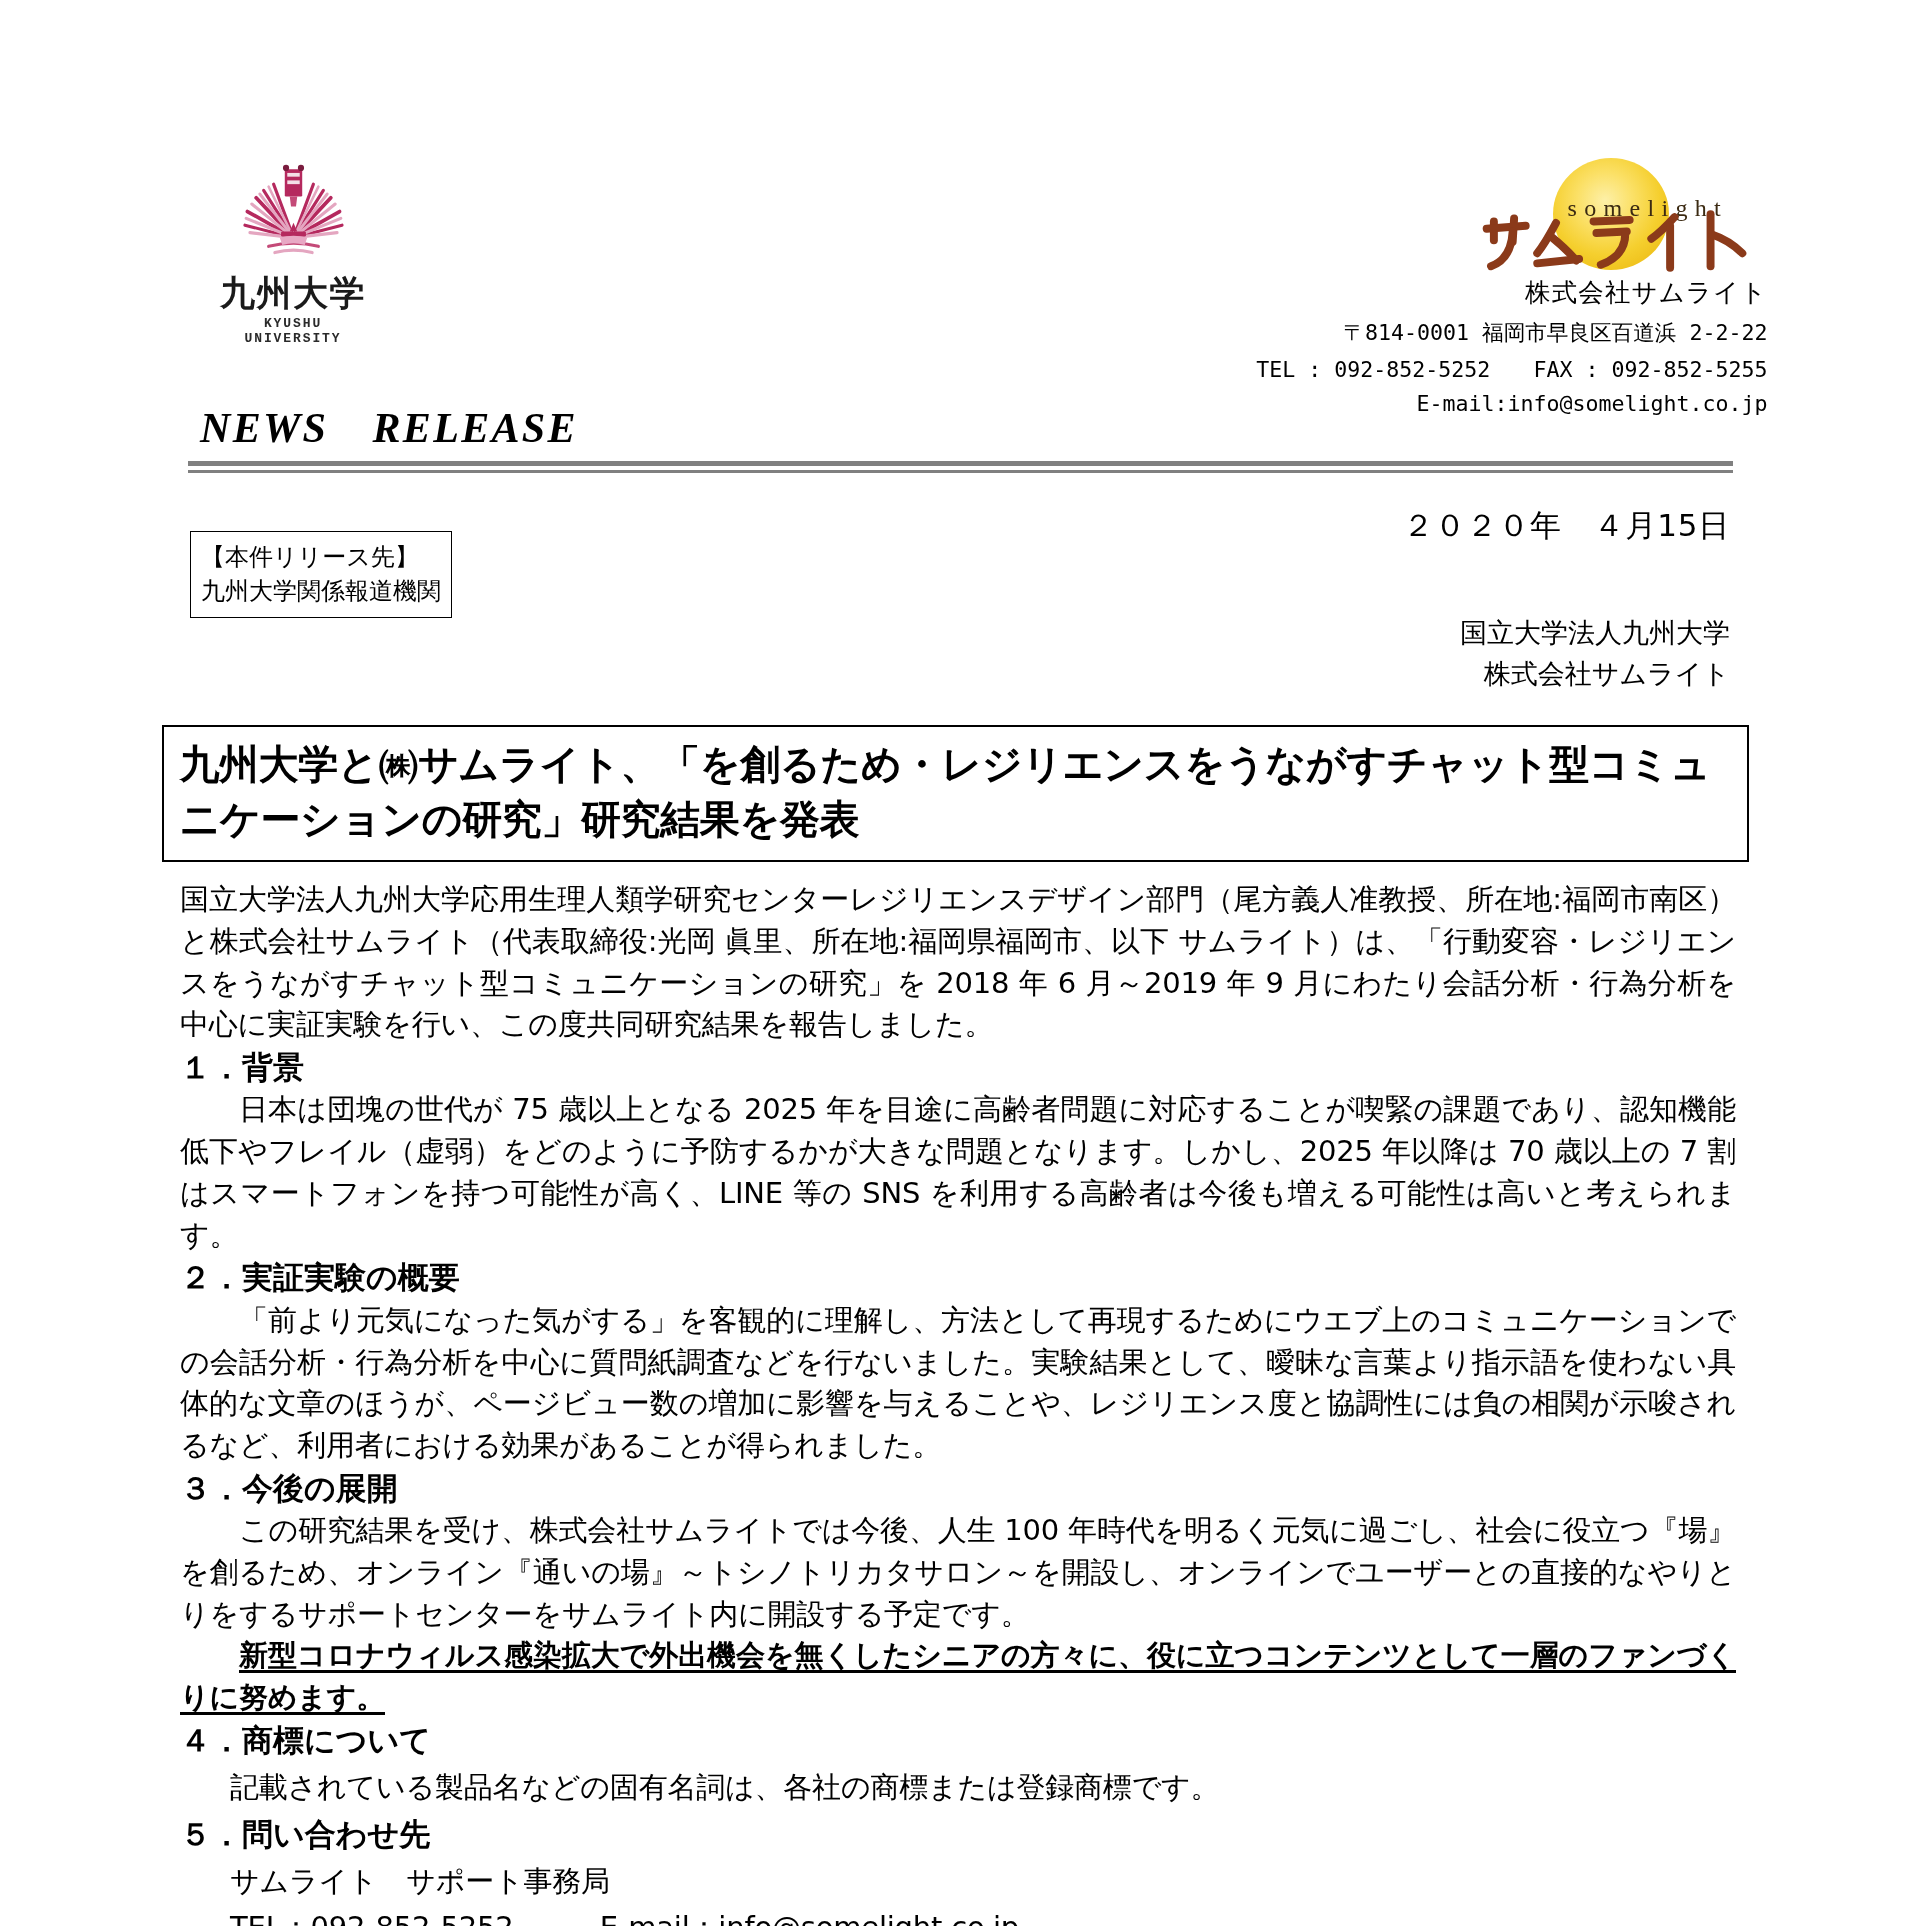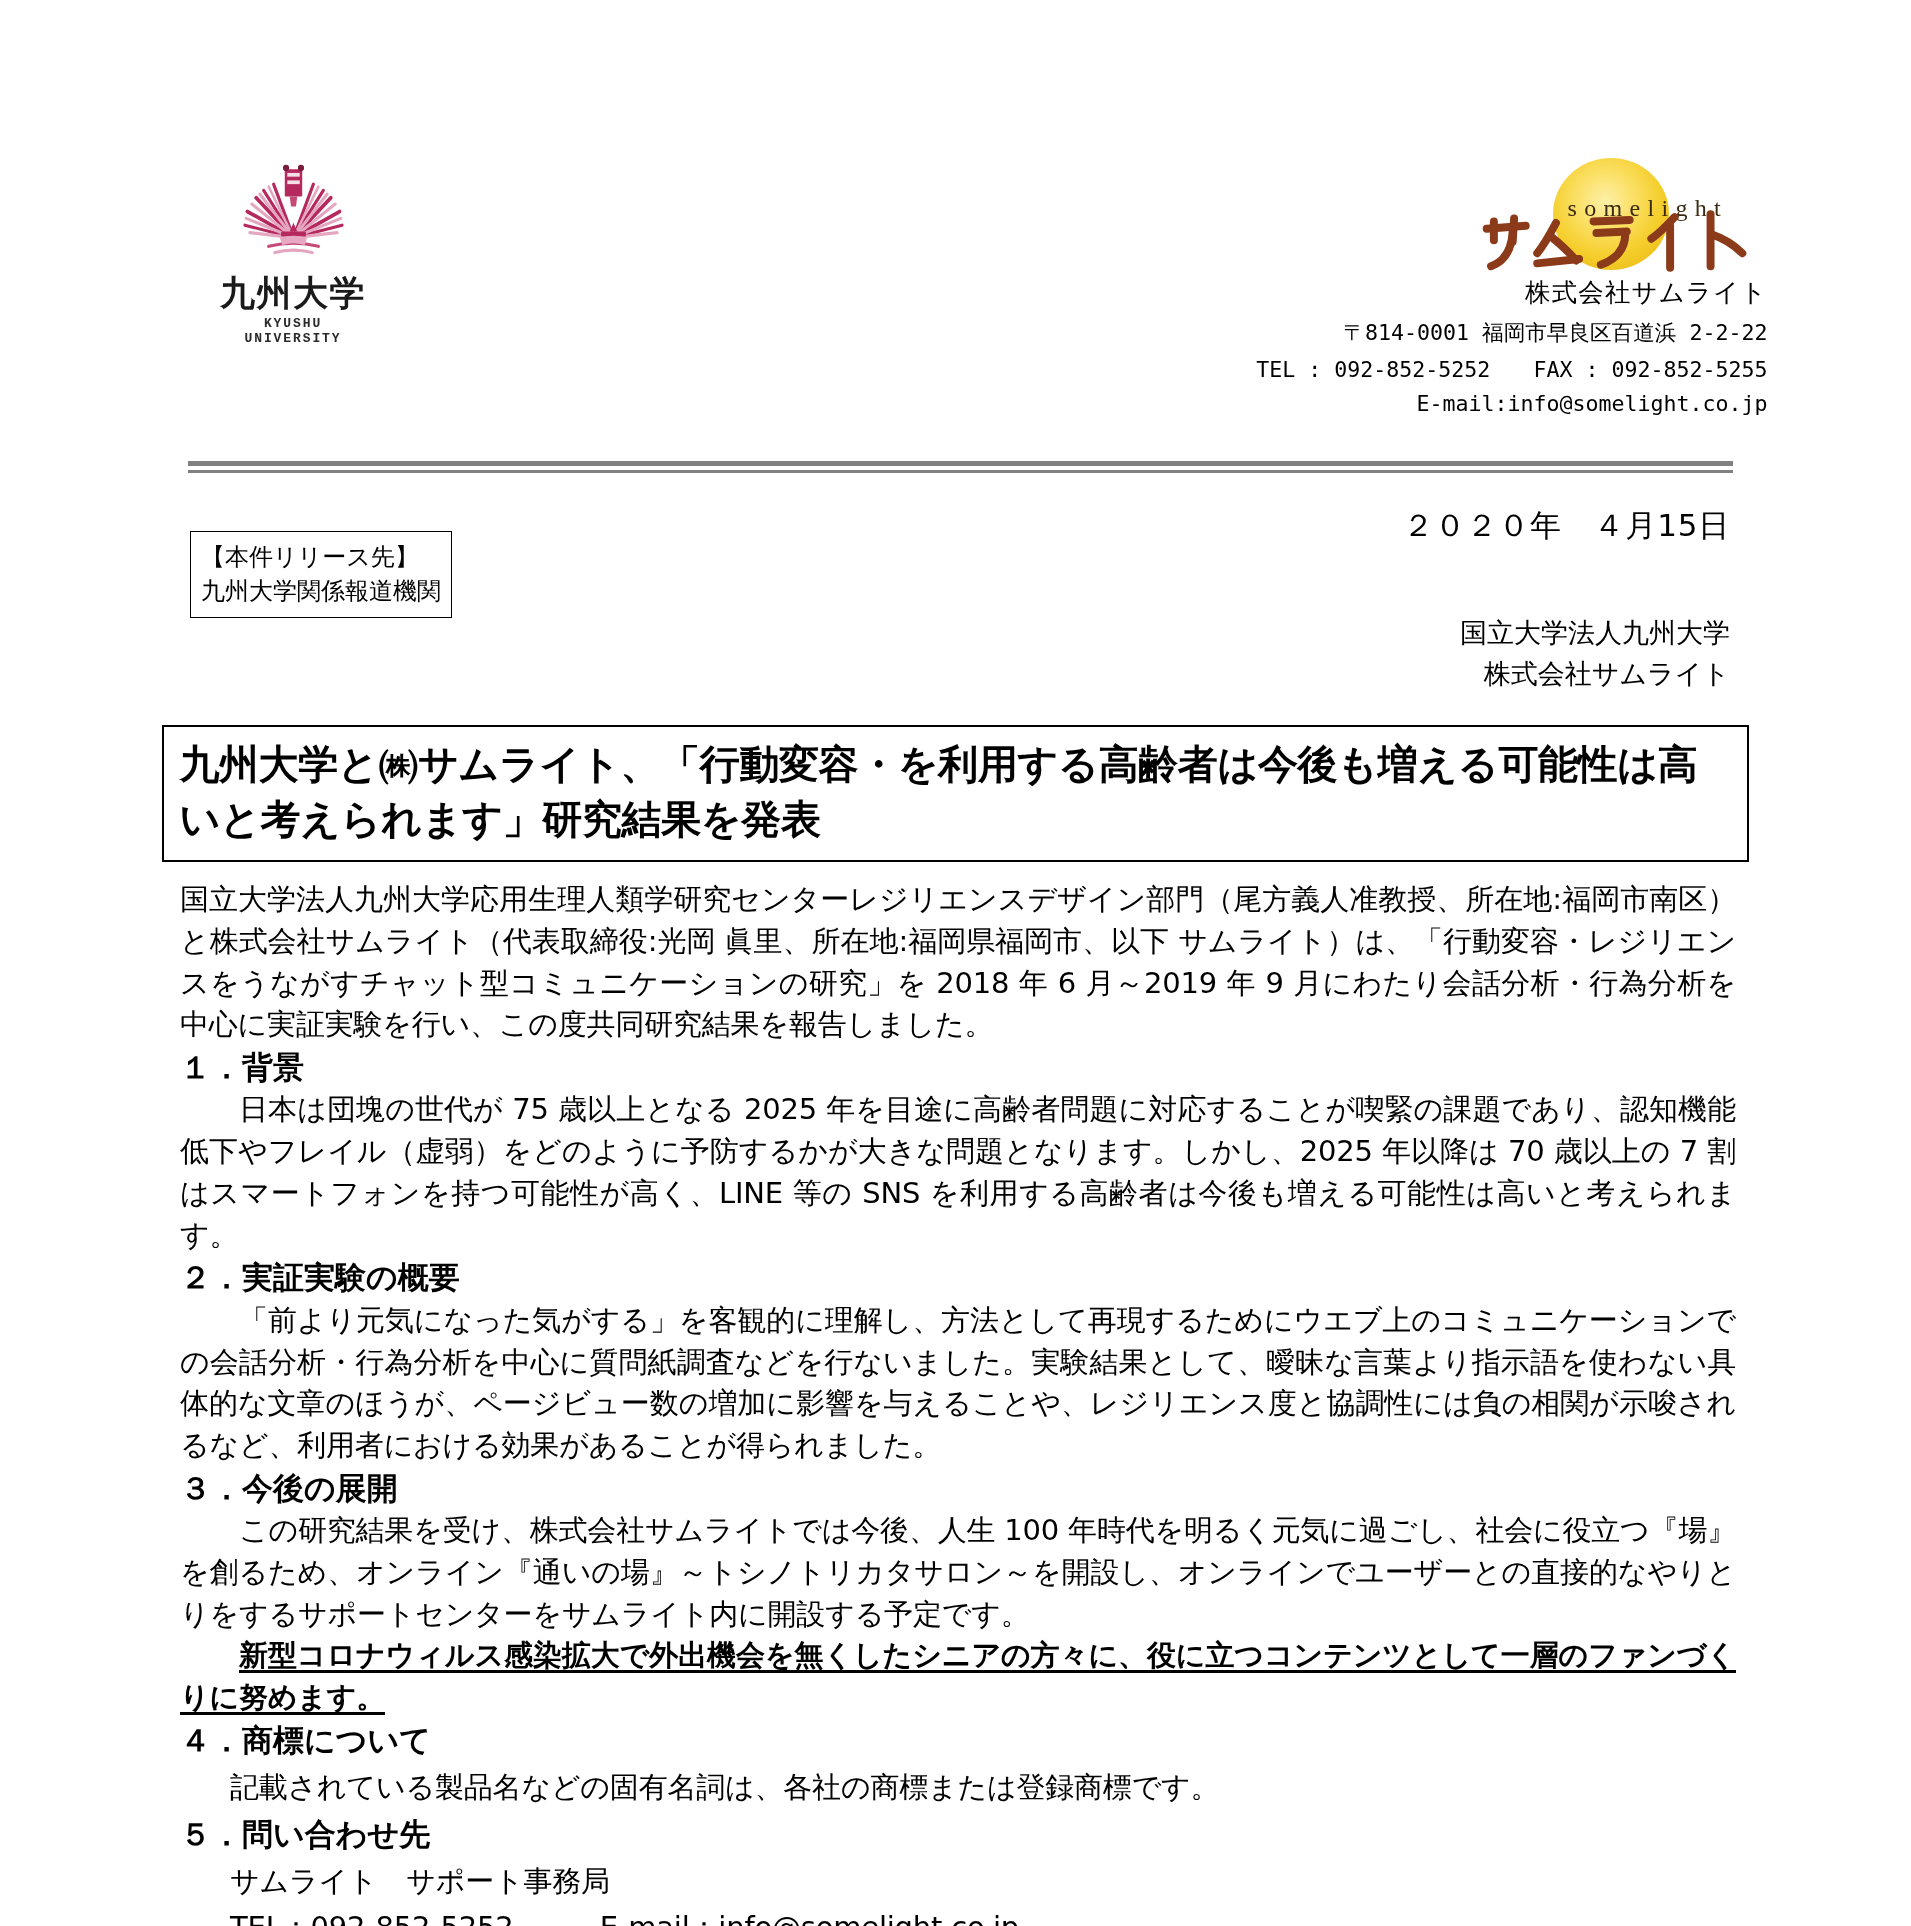--- a/index.html
+++ b/index.html
@@ -322,36 +322,37 @@
           </svg>
         </div>
       </div>
       <div class="company-name">株式会社サムライト</div>
       <div class="contact-line">〒814-0001 福岡市早良区百道浜 2-2-22</div>
       <div class="contact-line">TEL : 092-852-5252　　FAX : 092-852-5255</div>
       <div class="contact-line">E-mail:info@somelight.co.jp</div>
     </div>
   </div>
 
+  <div class="news-release">NEWS　RELEASE</div>
   <div class="header-rule"></div>
 
   <div class="date-line">２０２０年　４月15日</div>
 
   <div class="release-box">
     <div>【本件リリース先】</div>
     <div>九州大学関係報道機関</div>
   </div>
 
   <div class="issuers">
     <div>国立大学法人九州大学</div>
     <div>株式会社サムライト</div>
   </div>
 
   <div class="title-box">
-    <div class="title-text">九州大学と㈱サムライト、「行動変容・を利用する高齢者は今後も増える可能性は高いと考えられます」研究結果を発表</div>
+    <div class="title-text">九州大学と㈱サムライト、「を創るため・レジリエンスをうながすチャット型コミュニケーションの研究」研究結果を発表</div>
   </div>
 
   <div class="body-wrap">
 
     <p class="para">国立大学法人九州大学応用生理人類学研究センターレジリエンスデザイン部門（尾方義人准教授、所在地:福岡市南区）と株式会社サムライト（代表取締役:光岡 眞里、所在地:福岡県福岡市、以下 サムライト）は、「行動変容・レジリエンスをうながすチャット型コミュニケーションの研究」を 2018 年 6 月～2019 年 9 月にわたり会話分析・行為分析を中心に実証実験を行い、この度共同研究結果を報告しました。</p>
 
     <p class="sec-head">１．背景</p>
     <p class="para indent">日本は団塊の世代が 75 歳以上となる 2025 年を目途に高齢者問題に対応することが喫緊の課題であり、認知機能低下やフレイル（虚弱）をどのように予防するかが大きな問題となります。しかし、2025 年以降は 70 歳以上の 7 割はスマートフォンを持つ可能性が高く、LINE 等の SNS を利用する高齢者は今後も増える可能性は高いと考えられます。</p>
 
     <p class="sec-head">２．実証実験の概要</p>

